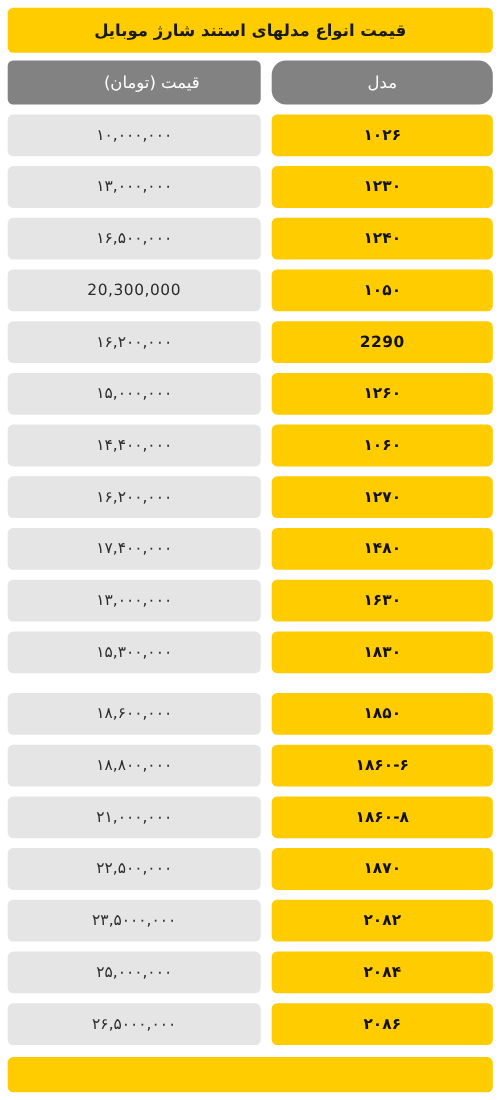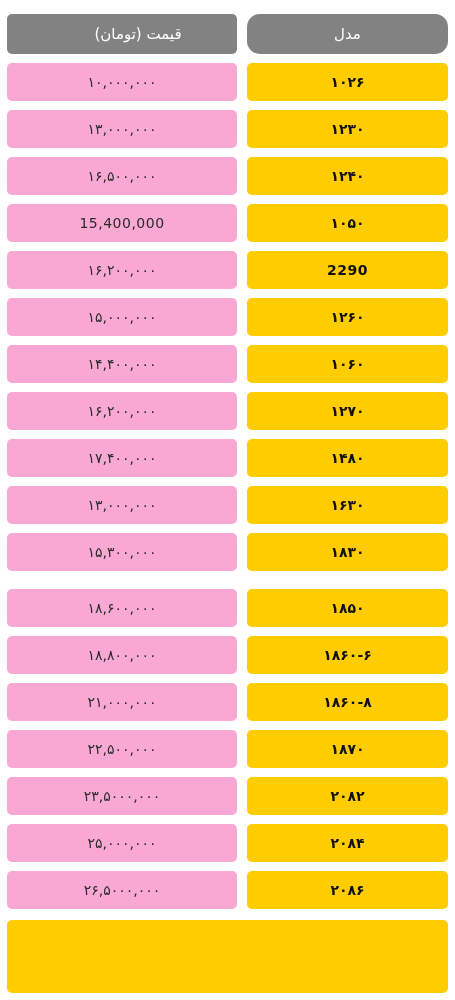--- a/index.html
+++ b/index.html
@@ -86,21 +86,21 @@
     font-size: 14px;
     color: #111111;
   }
   .cell-model {
     background: #FFCC00;
     flex: 0 0 201px;
     font-weight: bold;
     letter-spacing: 0.5px;
   }
   .cell-price {
-    background: #f9a8d4;
+    background: #e5e5e5;
     flex: 1 1 auto;
     font-weight: normal;
     letter-spacing: 0.5px;
     color: #2b2b2b;
   }
 
   
   .footer-note {
     background: #FFCC00;
     border-radius: 5px;
@@ -115,20 +115,21 @@
     text-align-last: center;
     flex: 1 1 auto;
     display: block;
   }
 </style>
 </head>
 <body>
 
 <div class="sheet">
 
+  <div class="title-banner">قیمت انواع مدلهای استند شارژ موبایل</div>
 
   <div class="head-row">
     <div class="head-cell col-model">مدل</div>
     <div class="head-cell col-price">قیمت (تومان)</div>
   </div>
 
   <div class="rows-area" id="rows-area">
       <div class="data-row">
         <div class="cell cell-model">۱۰۲۶</div>
         <div class="cell cell-price">۱۰,۰۰۰,۰۰۰</div>
@@ -136,21 +137,21 @@
       <div class="data-row">
         <div class="cell cell-model">۱۲۳۰</div>
         <div class="cell cell-price">۱۳,۰۰۰,۰۰۰</div>
       </div>
       <div class="data-row">
         <div class="cell cell-model">۱۲۴۰</div>
         <div class="cell cell-price">۱۶,۵۰۰,۰۰۰</div>
       </div>
       <div class="data-row">
         <div class="cell cell-model">۱۰۵۰</div>
-        <div class="cell cell-price">15,400,000</div>
+        <div class="cell cell-price">20,300,000</div>
       </div>
       <div class="data-row">
         <div class="cell cell-model">2290</div>
         <div class="cell cell-price">۱۶,۲۰۰,۰۰۰</div>
       </div>
       <div class="data-row">
         <div class="cell cell-model">۱۲۶۰</div>
         <div class="cell cell-price">۱۵,۰۰۰,۰۰۰</div>
       </div>
       <div class="data-row">

